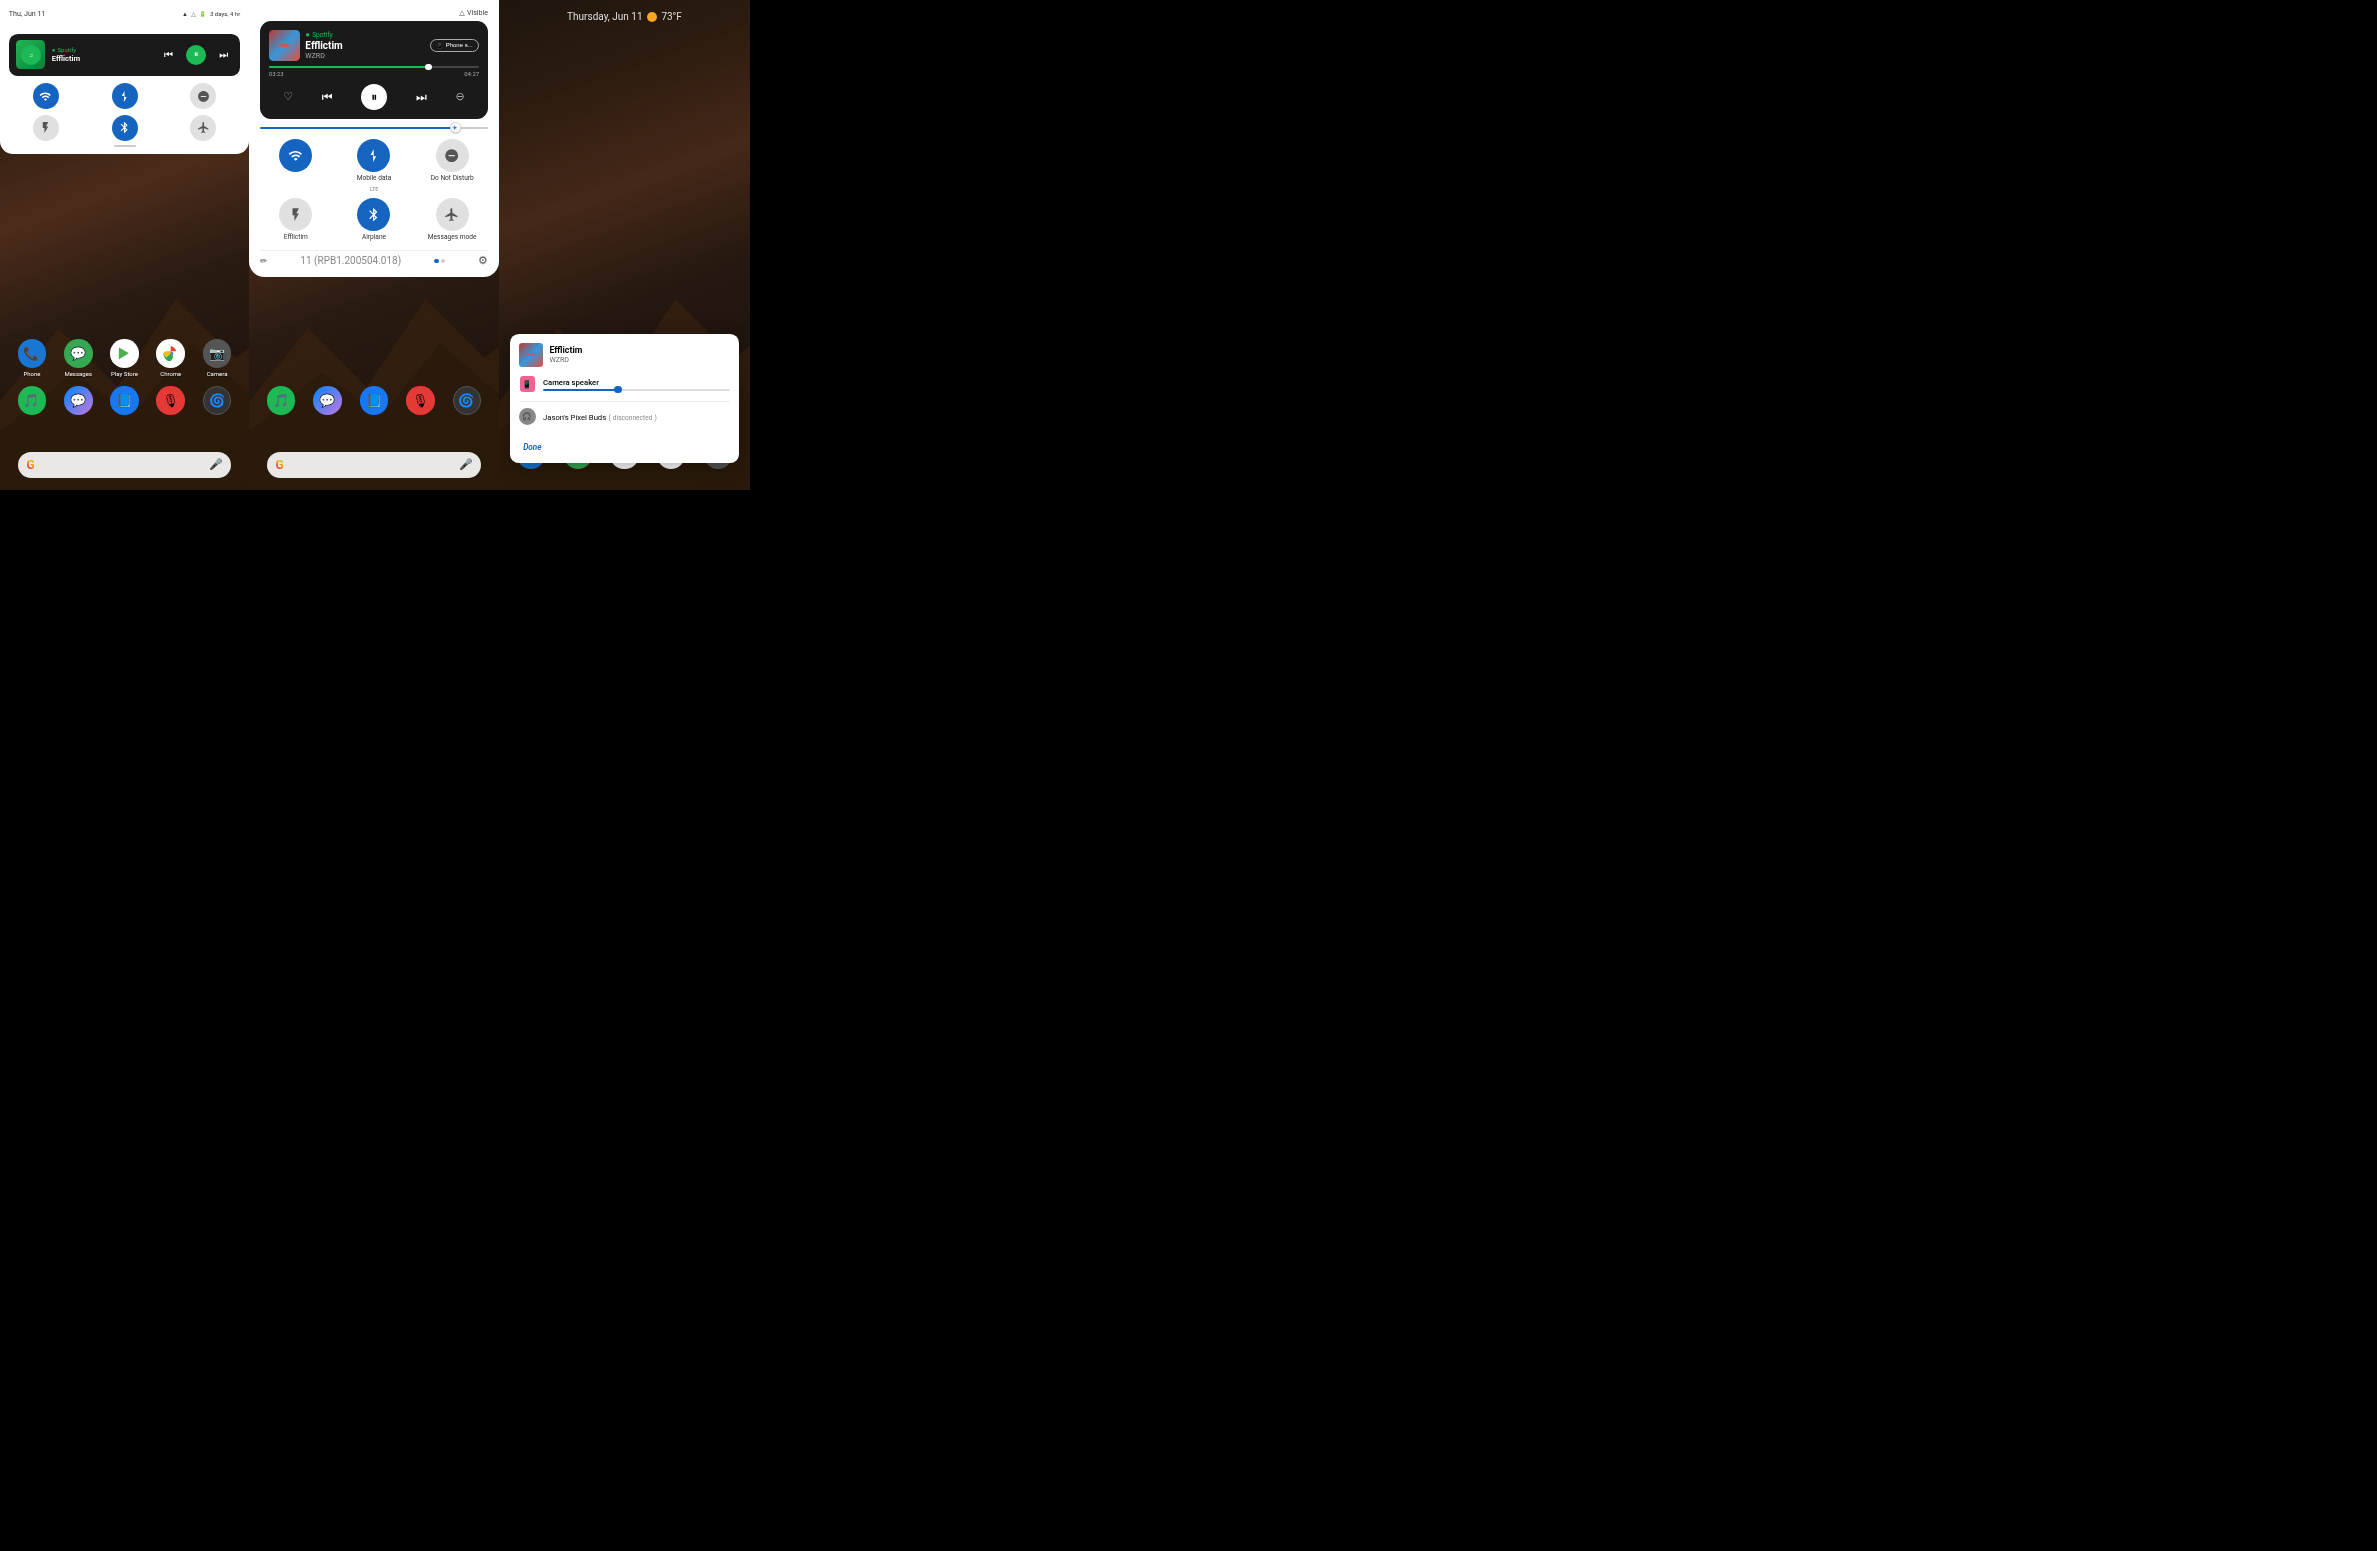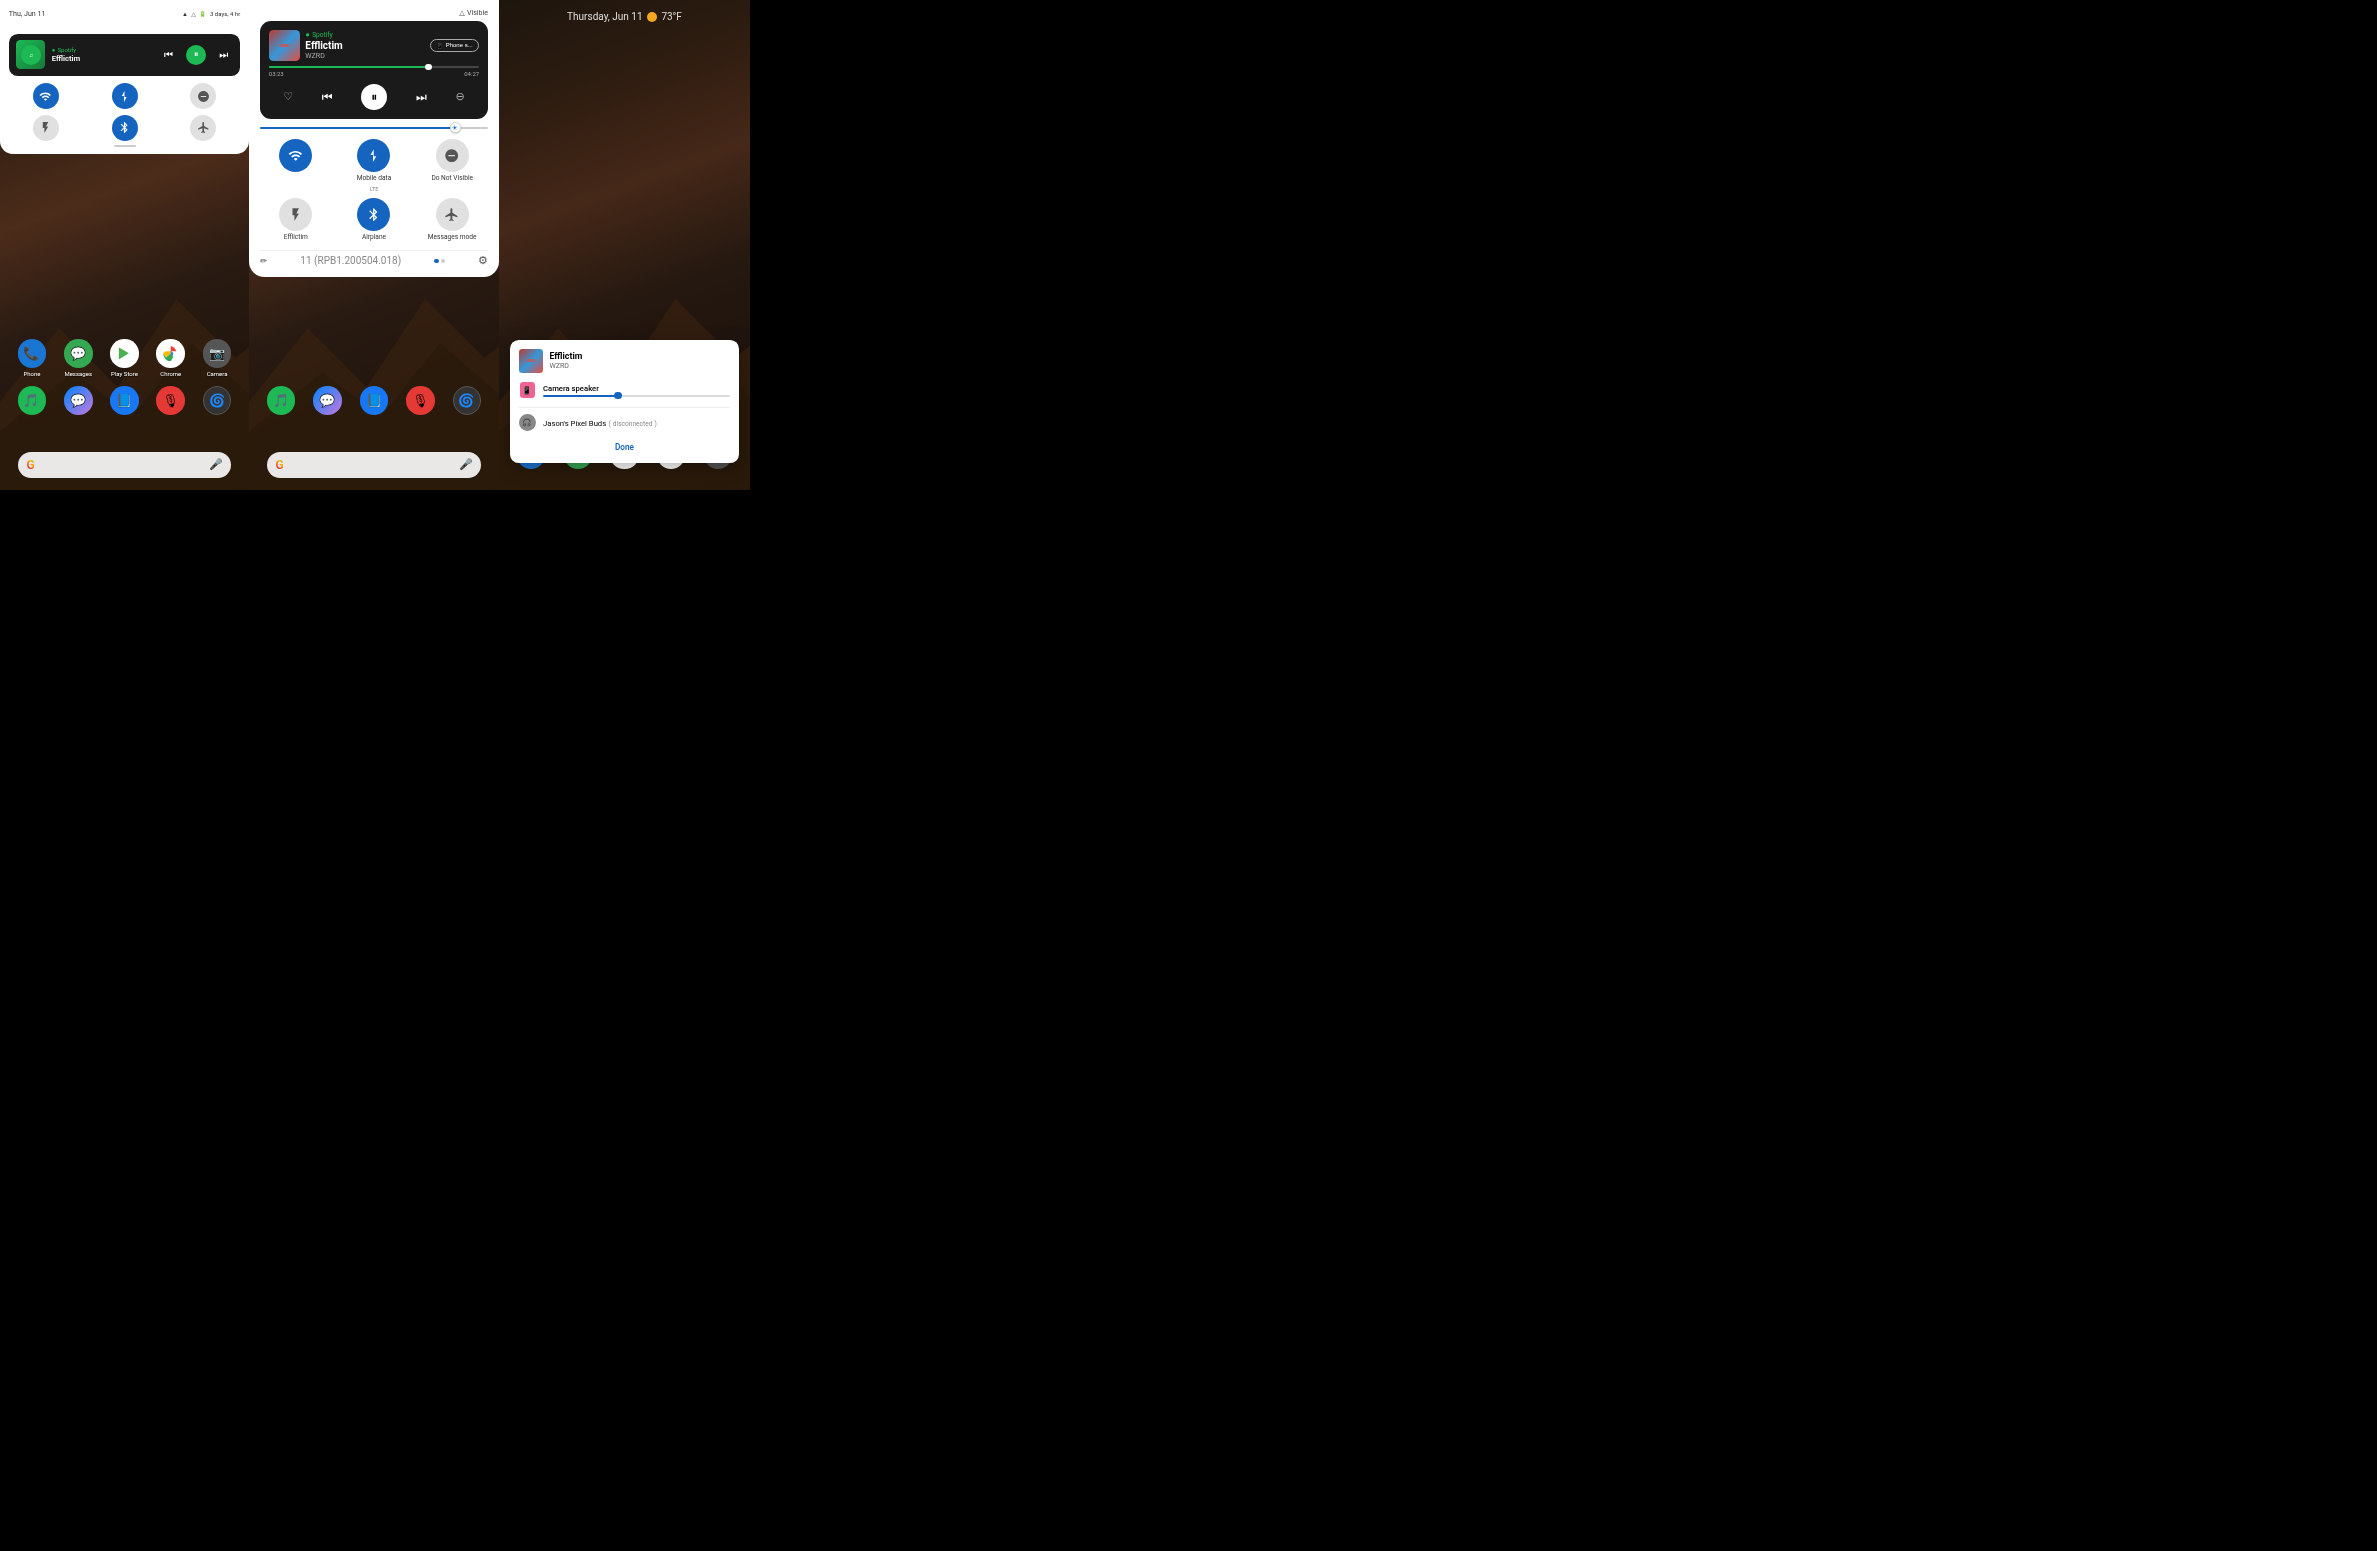--- a/index.html
+++ b/index.html
@@ -447,21 +447,21 @@
       background: #888;
       border-radius: 50%;
       display: flex; align-items: center; justify-content: center;
       font-size: 7.7px; color: #fff;
     }
 
     .pixelbuds-name { font-size: 7.7px; color: #000; }
     .pixelbuds-status { font-size: 6.6px; color: #888; }
 
     .audio-footer {
-      display: flex; justify-content: center; margin-top: 8px;
+      display: flex; justify-content: flex-start; margin-top: 14px; font-style: italic;
     }
 
     .done-btn {
       color: #1565C0; font-size: 8.2px; font-weight: 600;
       cursor: pointer; padding: 2.2px 4.4px;
     }
 
     
     .mountain-bg {
       position: absolute;
@@ -726,21 +726,21 @@
         <span class="tile-label-full">Mobile data</span>
         <span class="tile-sublabel">LTE</span>
       </div>
 
       <div class="qs-tile-full">
         <div class="tile-icon-full" style="background:#e0e0e0;">
           <svg width="15.4" height="15.4" viewBox="0 0 24 24" fill="#555">
             <path d="M12 2C6.5 2 2 6.5 2 12s4.5 10 10 10 10-4.5 10-10S17.5 2 12 2zm5 11H7v-2h10v2z"></path>
           </svg>
         </div>
-        <span class="tile-label-full">Do Not Visible</span>
+        <span class="tile-label-full">Do Not Disturb</span>
       </div>
 
       <div class="qs-tile-full">
         <div class="tile-icon-full" style="background:#e0e0e0;">
           <svg width="15.4" height="15.4" viewBox="0 0 24 24" fill="#555">
             <path d="M7 2v11h3v9l7-12h-4l4-8z"></path>
           </svg>
         </div>
         <span class="tile-label-full">Efflictim</span>
       </div>

